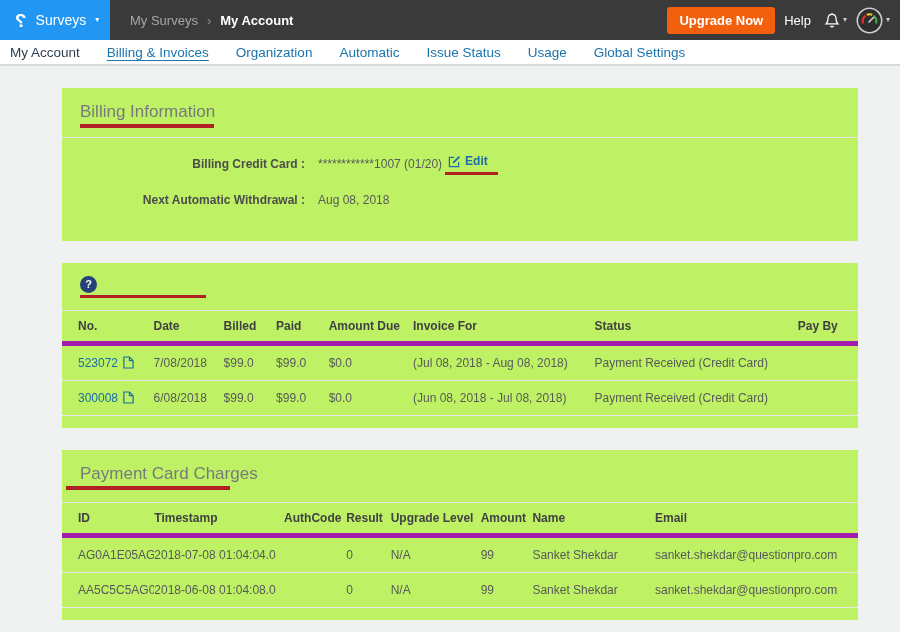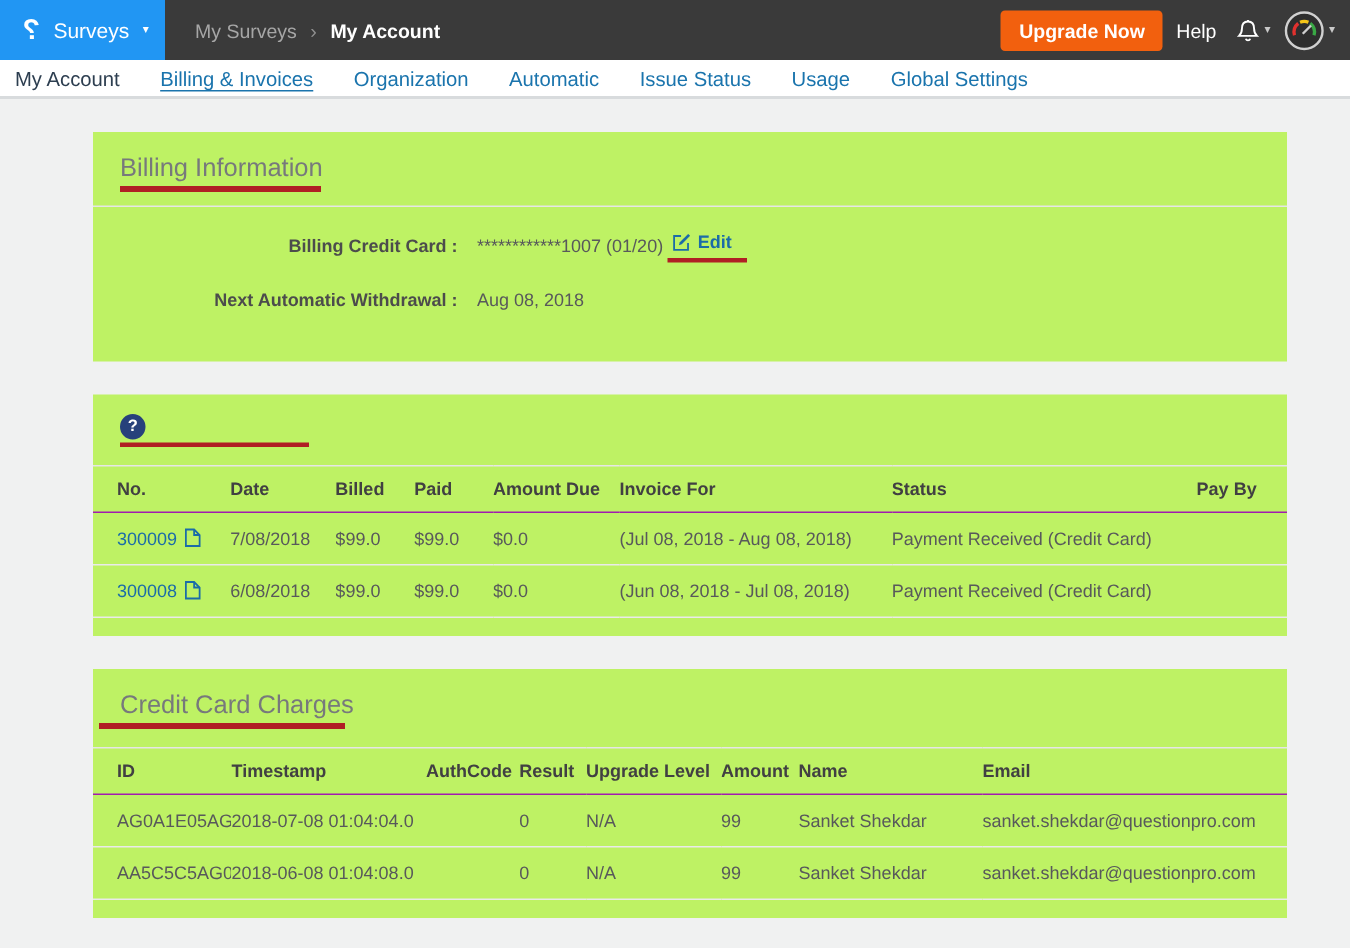--- a/index.html
+++ b/index.html
@@ -47,21 +47,21 @@
   .info-rows { padding:16px 18px 0; font-size:12px; }
   .info-row { display:flex; align-items:baseline; margin-bottom:22px; }
   .info-label { width:225px; text-align:right; font-weight:bold; color:#4c4c4c; margin-right:13px; flex:none; }
   .info-value { color:#58595b; }
   .edit-wrap { position:relative; display:inline-flex; align-items:center; gap:4px; margin-left:6px; cursor:pointer; }
   .edit-link { color:#1b6ca8; font-weight:bold; text-decoration:none; font-size:12px; }
   .edit-underline { position:absolute; left:-3px; right:-10px; bottom:-7px; height:3px; background:#b01f24; }
 
   
   table { width:100%; border-collapse:collapse; table-layout:fixed; margin-top:12px; font-size:12px; }
-  th { text-align:left; font-weight:bold; color:#414042; padding:8px 6px 8px 0; border-top:1px solid #e6e6e6; border-bottom:1px solid #a21caf; white-space:nowrap; overflow:hidden; }
+  th { text-align:left; font-weight:bold; color:#414042; padding:8px 6px 8px 0; border-top:1px solid #e6e6e6; border-bottom:5px solid #a21caf; white-space:nowrap; overflow:hidden; }
   td { padding:10px 6px 10px 0; border-bottom:1px solid #eaeaea; color:#58595b; white-space:nowrap; overflow:hidden; }
   th.first, td.first { padding-left:16px; }
   th.last-right, td.last-right { text-align:center; padding-right:16px; }
   .tlink { color:#1b6ca8; text-decoration:none; cursor:pointer; }
   .tlink.pdf { font-weight:bold; margin-left:2px;padding-left:29px; }
   .pdf-icon { vertical-align:-2px; margin-left:5px; }
 </style>
 </head>
 <body>
 
@@ -169,21 +169,21 @@
               <th>Billed</th>
               <th>Paid</th>
               <th>Amount Due</th>
               <th>Invoice For</th>
               <th>Status</th>
               <th class="last-right">Pay By</th>
             </tr>
           </thead>
           <tbody>
             <tr>
-              <td class="first"><a class="tlink">300009</a><svg class="pdf-icon" width="11" height="13" viewBox="0 0 12 14">
+              <td class="first"><a class="tlink">523072</a><svg class="pdf-icon" width="11" height="13" viewBox="0 0 12 14">
                   <path d="M1 1 h6 l4 4 v8 h-10 z" fill="none" stroke="#1b6ca8" stroke-width="1.3"></path>
                   <path d="M7 1 v4 h4" fill="none" stroke="#1b6ca8" stroke-width="1.3"></path>
                 </svg><a class="tlink pdf">Pdf</a></td>
               <td>7/08/2018</td>
               <td>$99.0</td>
               <td>$99.0</td>
               <td>$0.0</td>
               <td>(Jul 08, 2018 - Aug 08, 2018)</td>
               <td>Payment Received (Credit Card)</td>
               <td class="last-right"></td>
@@ -199,21 +199,21 @@
               <td>$0.0</td>
               <td>(Jun 08, 2018 - Jul 08, 2018)</td>
               <td>Payment Received (Credit Card)</td>
               <td class="last-right"></td>
             </tr>
           </tbody>
         </table>
     </section>
 
     <section class="card">
-      <div class="card-title">Credit Card Charges</div>
+      <div class="card-title">Payment Card Charges</div>
       <div class="red-line" style="width:164px; margin-left:4px;"></div>
       <table id="charges-table">
           <colgroup>
             <col style="width: 11.6%;">
             <col style="width: 16.3%;">
             <col style="width: 7.8%;">
             <col style="width: 5.6%;">
             <col style="width: 11.3%;">
             <col style="width: 6.5%;">
             <col style="width: 15.4%;">

